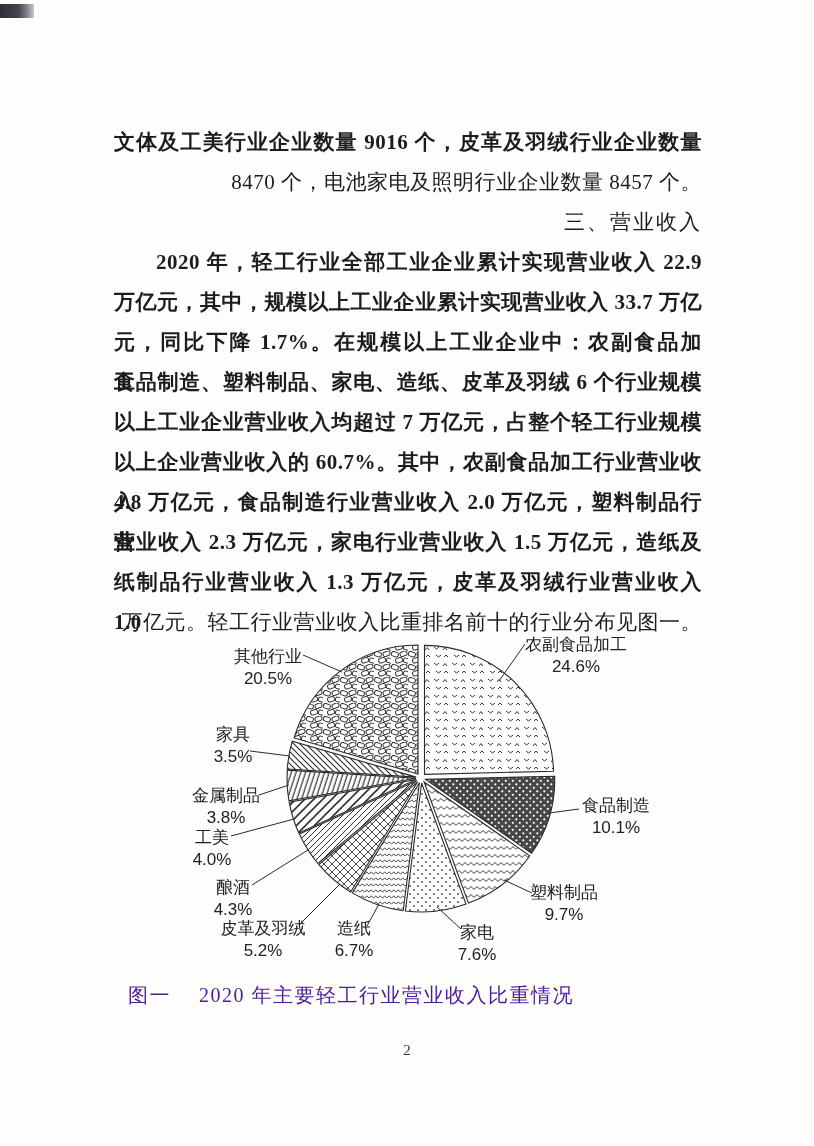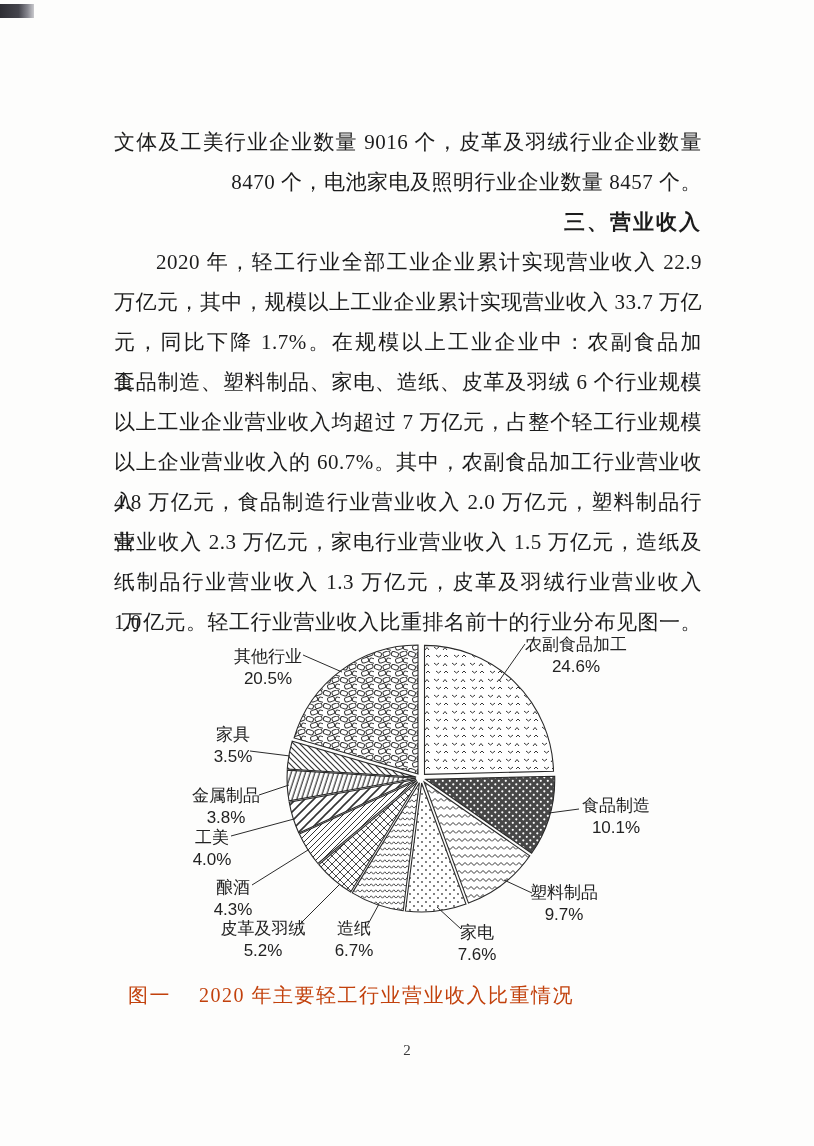--- a/index.html
+++ b/index.html
@@ -10,32 +10,32 @@
   }
   .scan-artifact{
     position:absolute;left:0;top:4px;width:34px;height:14px;
     background:linear-gradient(90deg,#2e2e34 0%,#45454d 55%,#8a8a92 82%,#cacace 100%);
   }
   .body-text{position:absolute;left:114px;top:122px;width:588px;}
   .line{
     height:40px;line-height:40px;font-size:21px;letter-spacing:0.5px;
     white-space:normal;overflow:visible;text-align:right;
   }
-  .line.justify{text-align:justify;text-align-last:justify;}
+  .line.justify{text-align:justify;text-align-last:justify;font-weight:bold;}
   .line.indent{text-indent:2em;}
-  .line.heading{font-weight:bold;font-family:"Liberation Sans","DejaVu Sans",sans-serif;letter-spacing:2px;}
+  .line.heading{font-weight:normal;font-family:"Liberation Sans","DejaVu Sans",sans-serif;letter-spacing:2px;}
   .chart-area{position:absolute;left:100px;top:626px;width:660px;height:345px;}
   .chart-area svg{display:block;}
   .pie-name,.pie-pct{
     font-family:"Liberation Sans","DejaVu Sans",sans-serif;
     font-size:17px;fill:#222;
   }
   .caption{
     position:absolute;top:982px;left:0;width:702px;text-align:center;
-    font-size:20px;letter-spacing:1.5px;color:#c2410c;
+    font-size:20px;letter-spacing:1.5px;color:#4c1d95;
   }
   .cap-title{margin-left:28px;}
   .page-number{
     position:absolute;top:1042px;left:0;width:814px;text-align:center;
     font-size:15px;color:#3a3a3a;
   }
 </style>
 </head>
 <body>
 

